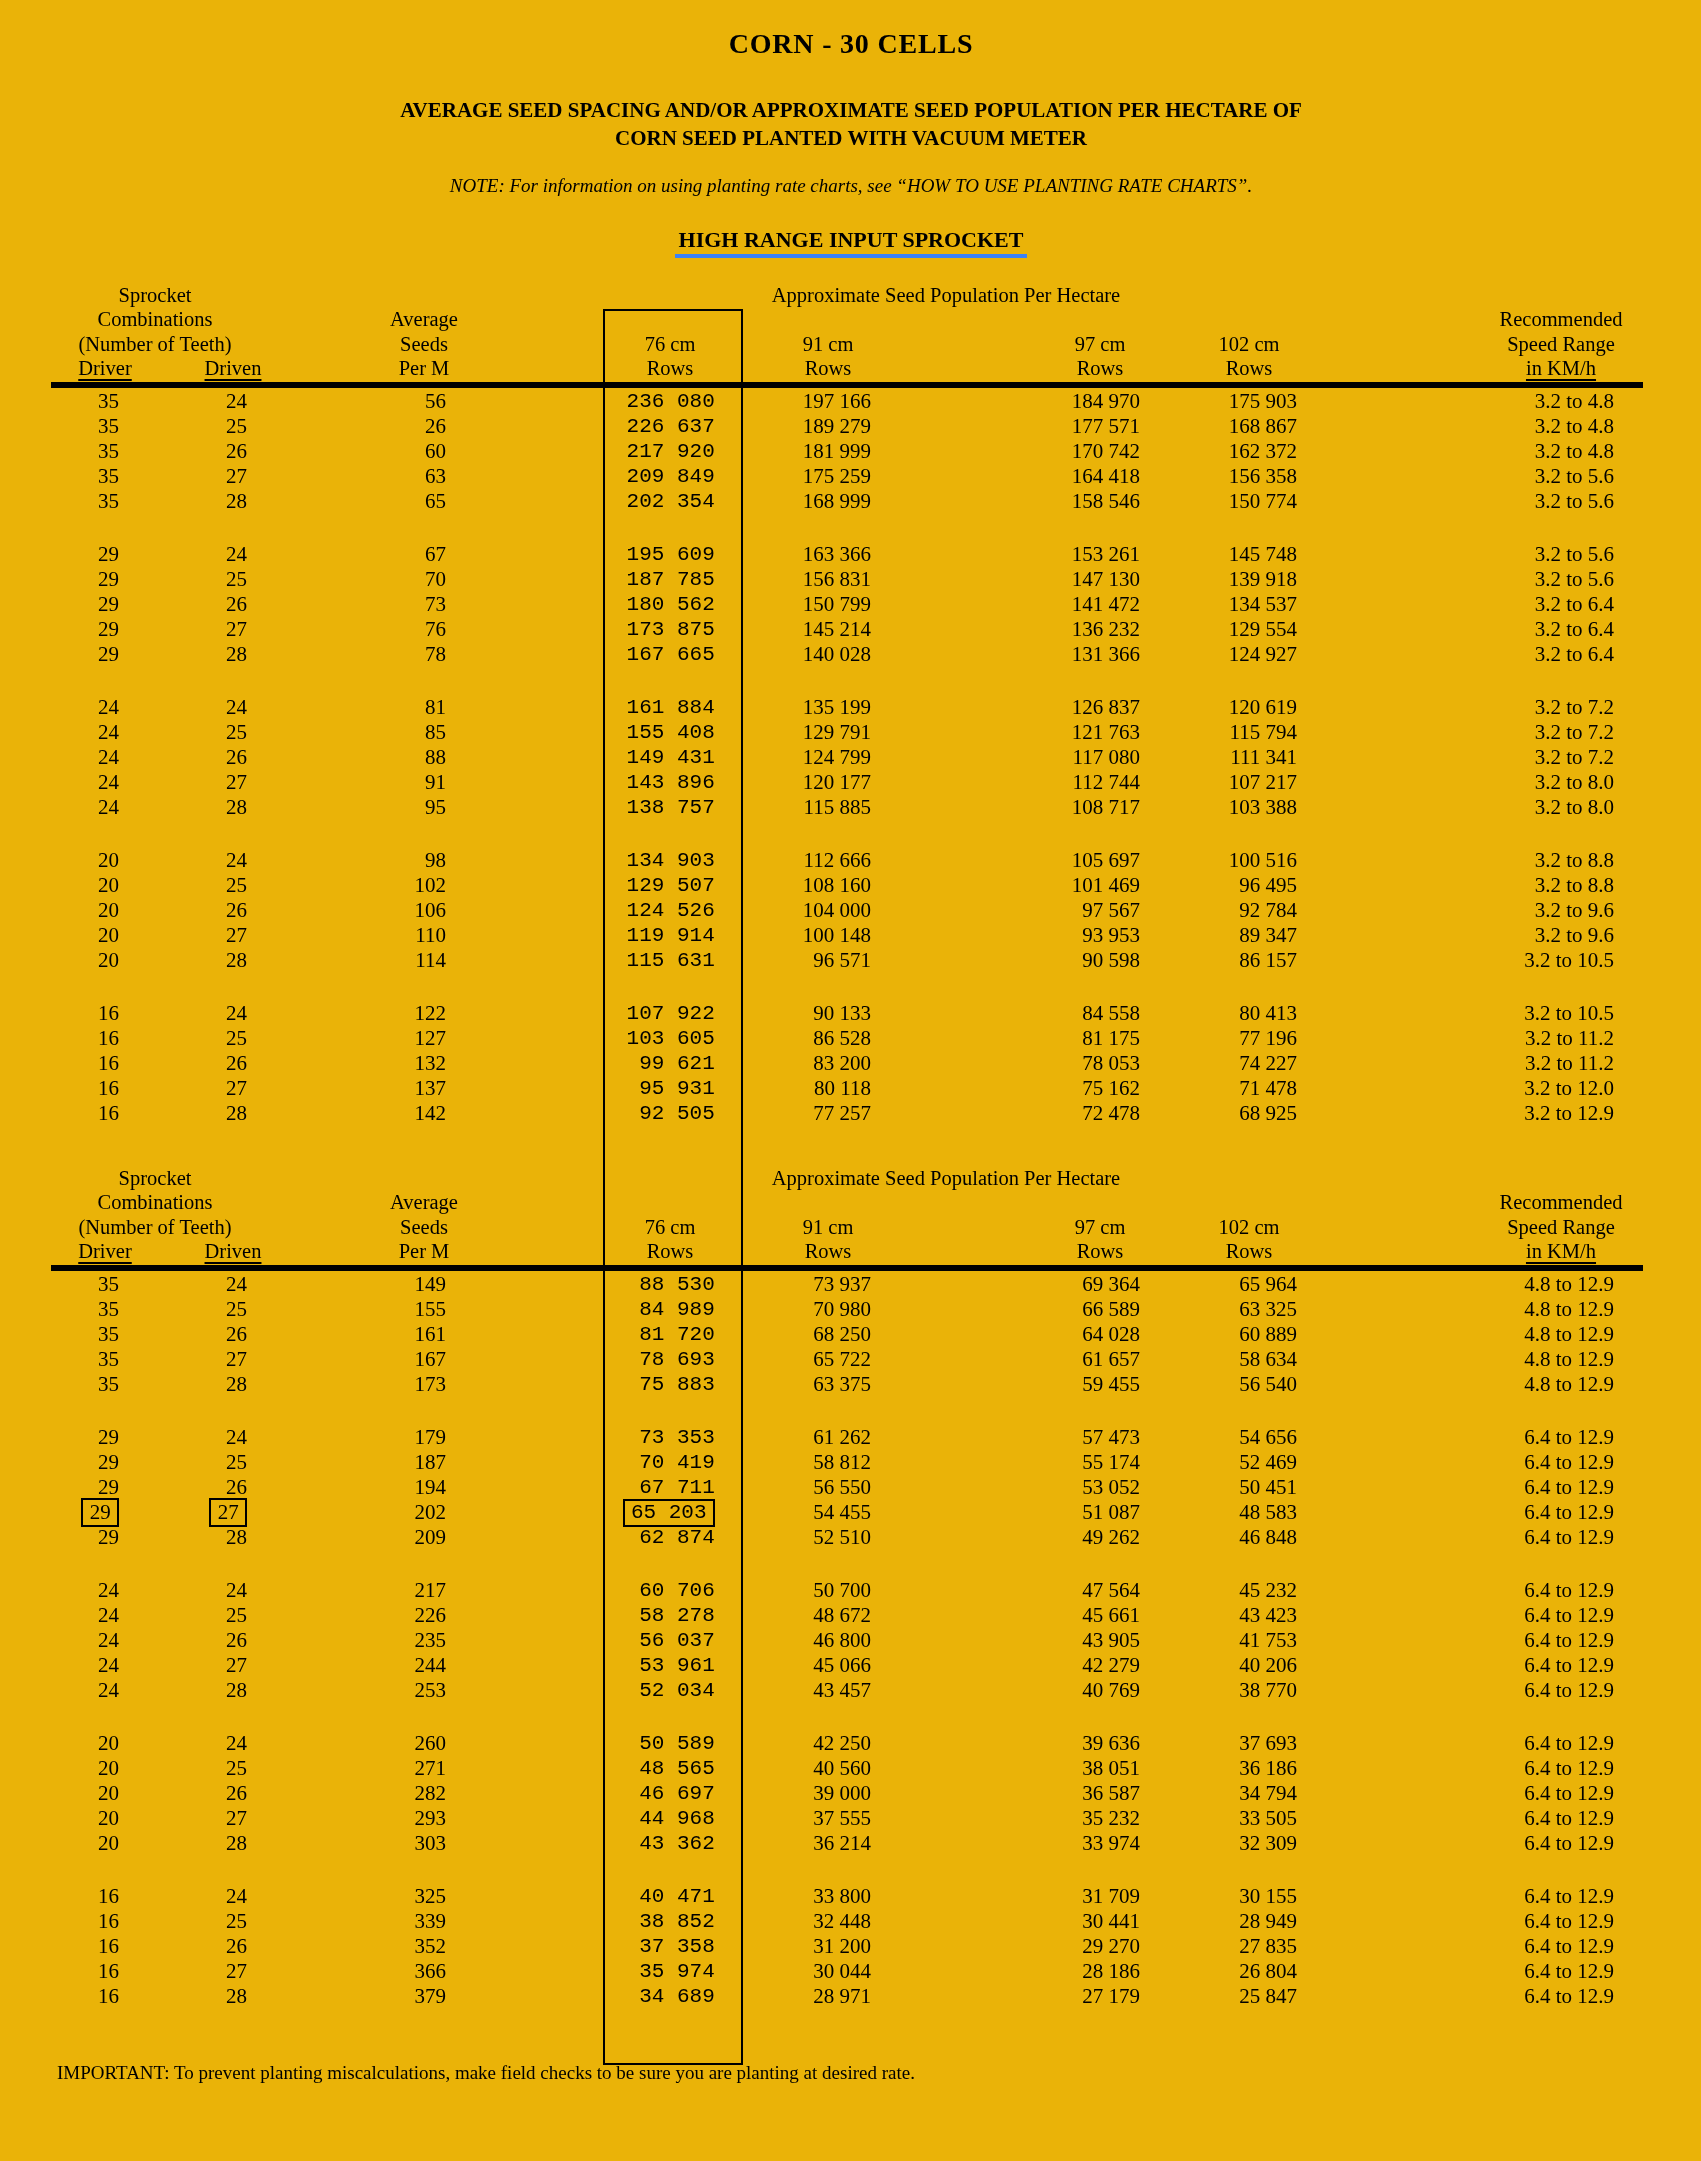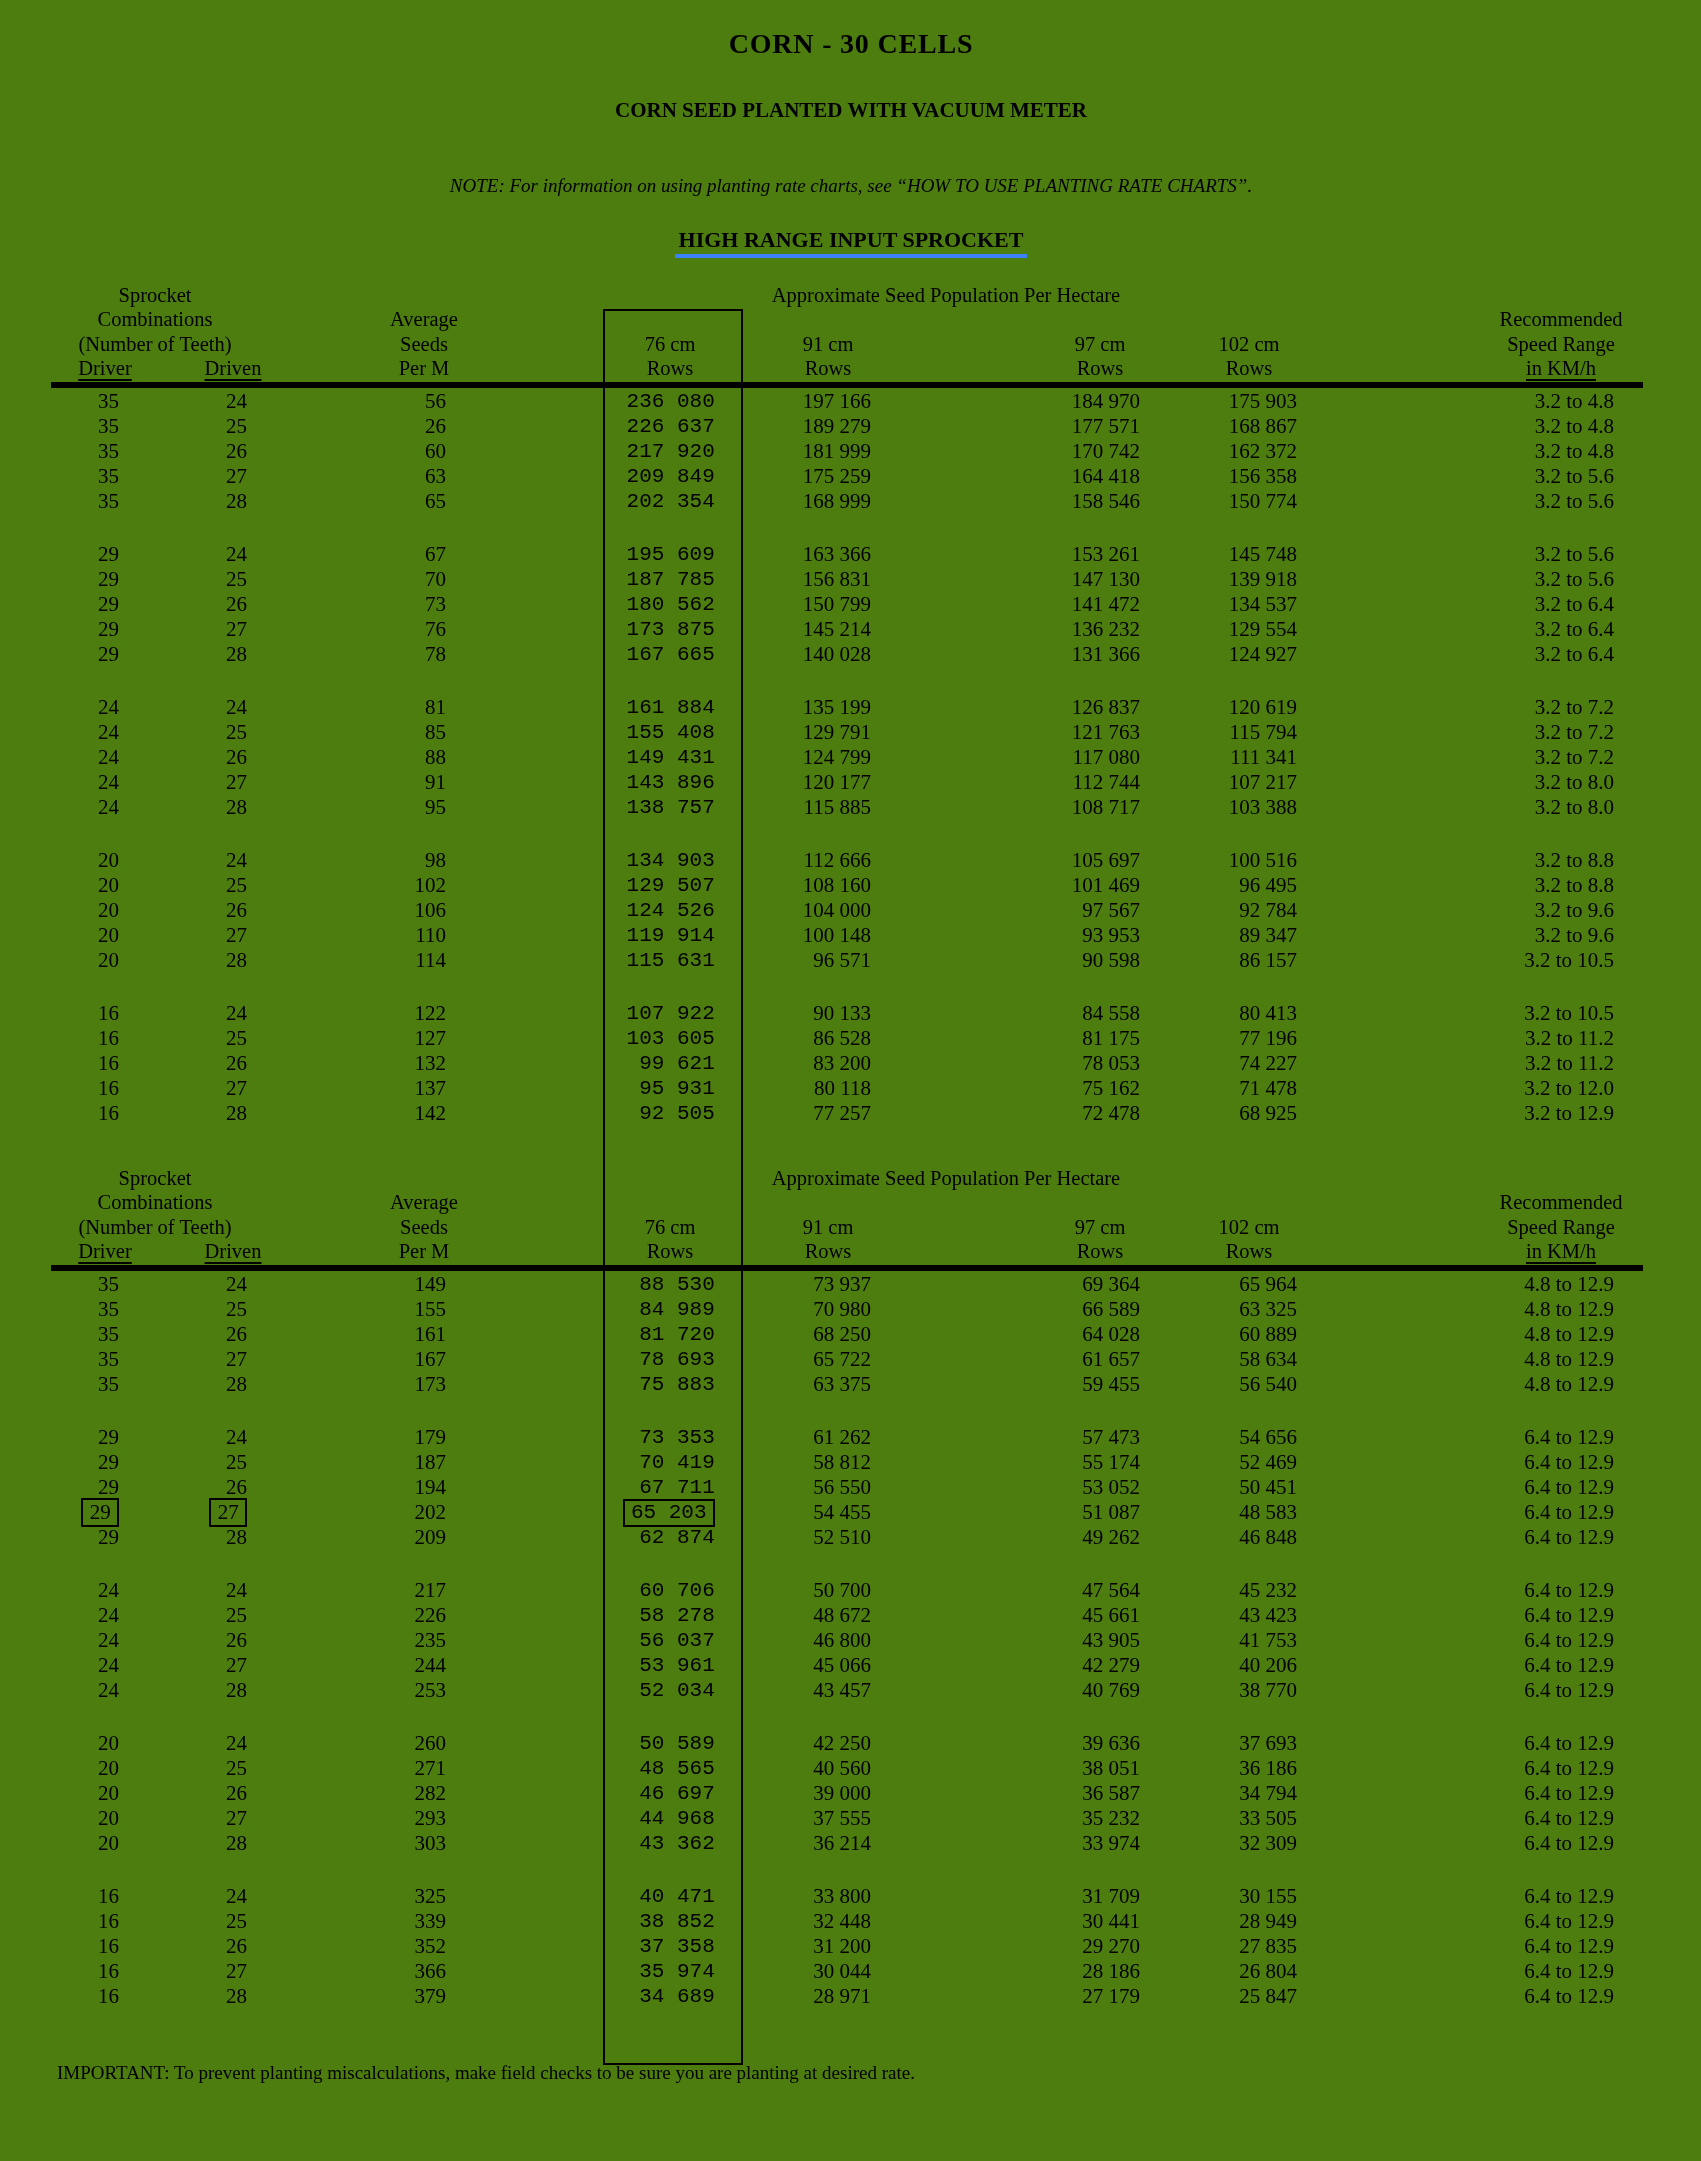--- a/index.html
+++ b/index.html
@@ -1,19 +1,19 @@
 <!DOCTYPE html>
 <html style="font-size:12.6px"><head>
 <meta charset="utf-8">
 <style>
   html,body{margin:0;padding:0;background:#777;}
   .page{
     position:relative;
     width:1702px;height:2161px;
-    background:#4d7c0f;
+    background:#eab308;
     font-family:"Liberation Serif","DejaVu Serif",serif;
     color:#000;
     overflow:hidden;
   }
   
   .title{position:absolute;top:28px;left:0;width:100%;text-align:center;
     font-size:28px;font-weight:bold;letter-spacing:0.8px;}
   .subtitle{position:absolute;top:96px;left:0;width:100%;text-align:center;
     font-size:21px;font-weight:bold;line-height:28px;}
   .note{position:absolute;top:175px;left:0;width:100%;text-align:center;
@@ -46,20 +46,21 @@
   
   .footer{position:absolute;top:2062px;left:57px;font-size:19px;}
 </style>
 </head>
 <body>
 
 <div class="page">
 
   <div class="title">CORN - 30 CELLS</div>
   <div class="subtitle">
+    <div>AVERAGE SEED SPACING AND/OR APPROXIMATE SEED POPULATION PER HECTARE OF</div>
     <div>CORN SEED PLANTED WITH VACUUM METER</div>
   </div>
   <div class="note">NOTE: For information on using planting rate charts, see “HOW TO USE PLANTING RATE CHARTS”.</div>
 
   <div class="col-box"></div>
 
   <div class="section sec-high">
     <div class="sec-heading"><span>HIGH RANGE INPUT SPROCKET</span></div>
     <div class="thead">
       <span class="hl" style="left:155px;top:0">Sprocket</span>

